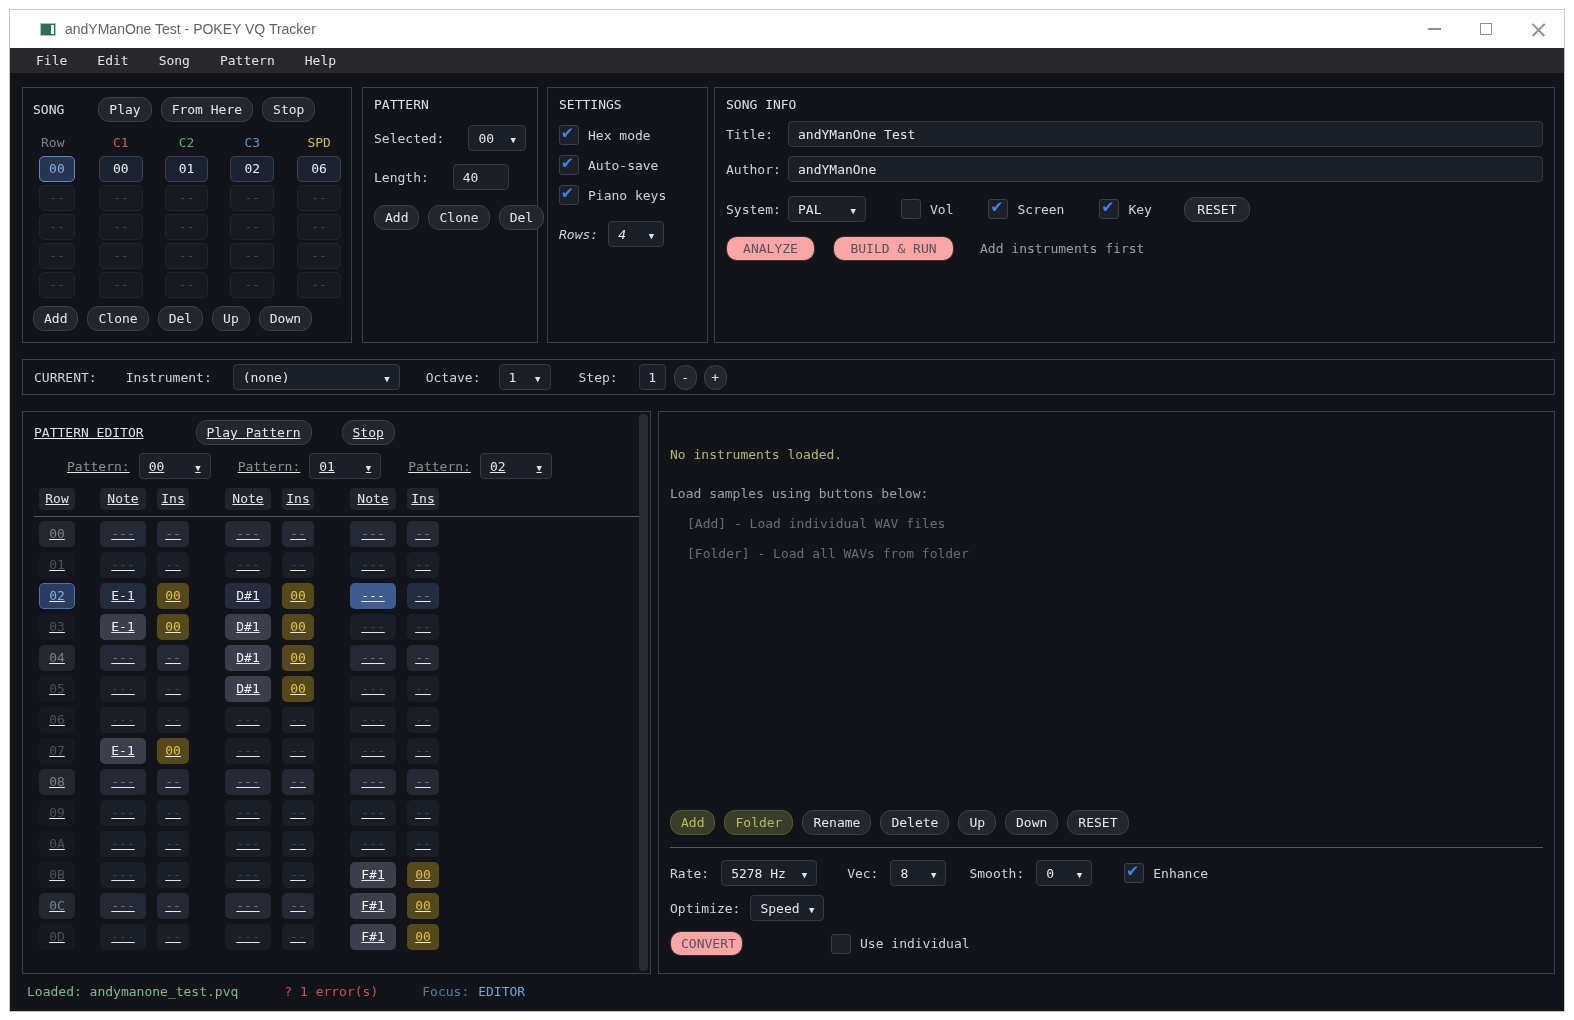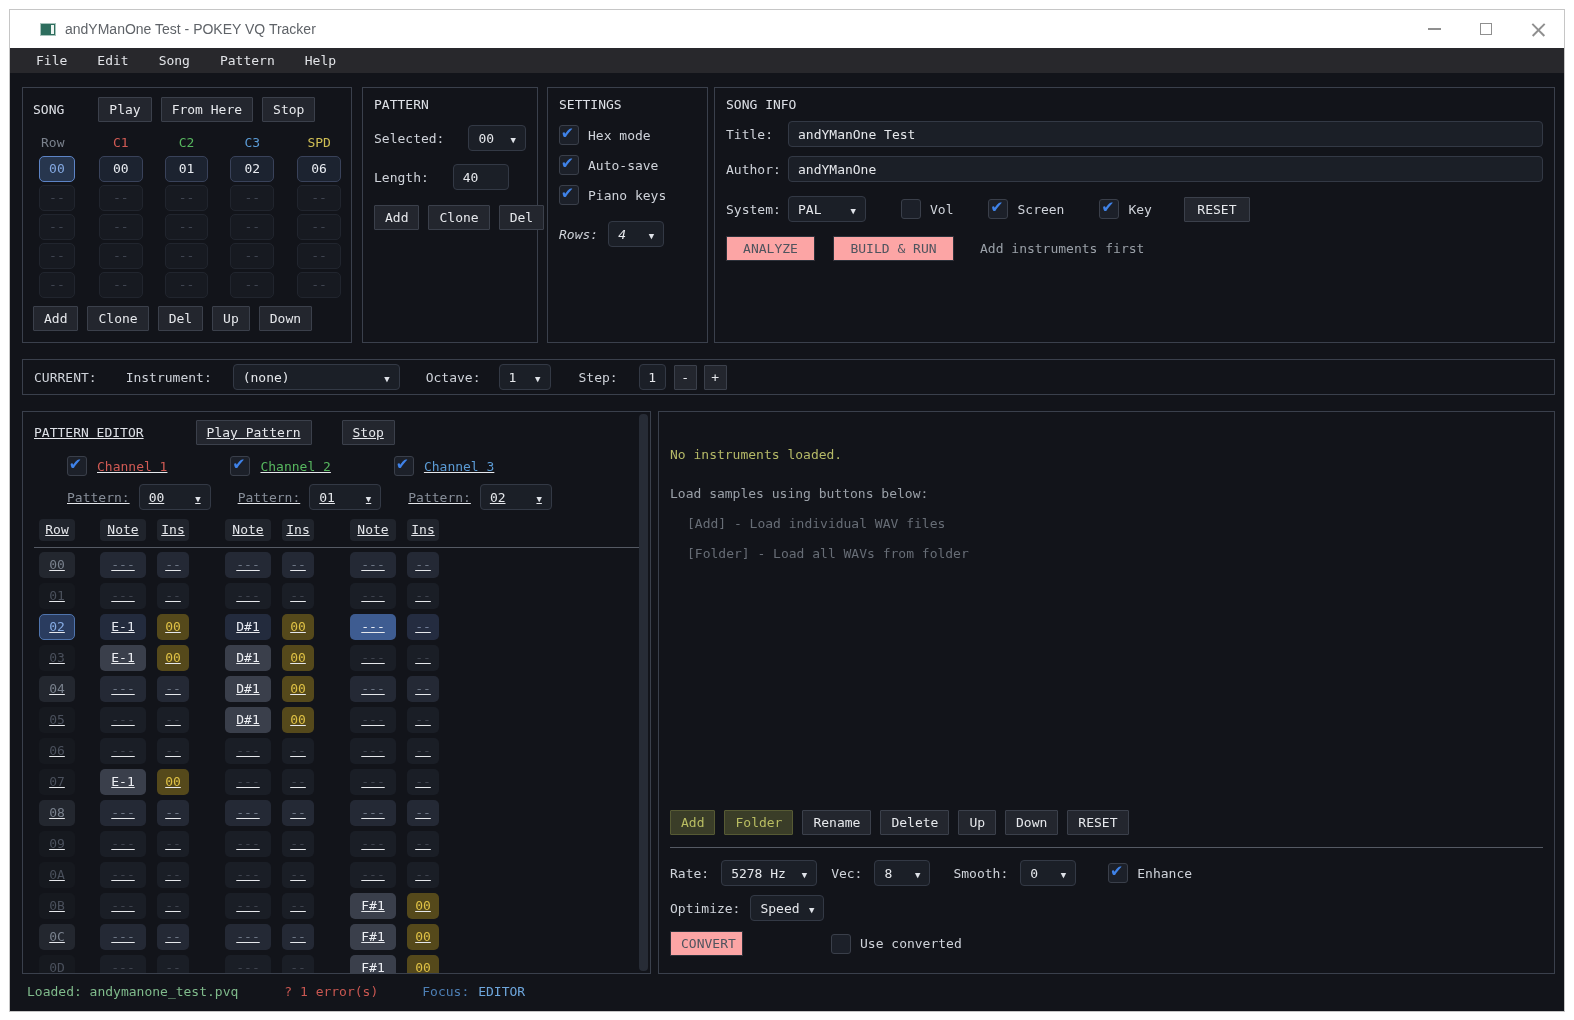--- a/index.html
+++ b/index.html
@@ -21,21 +21,21 @@
   .ico-close::after{transform:rotate(-45deg);}
 
   .menubar{height:25px;background:#28282c;display:flex;align-items:center;gap:30px;padding-left:26px;font-family:"DejaVu Sans Mono",monospace;font-size:13px;color:#e2e4e8;}
   .menu-item{cursor:default;}
 
   .content{position:relative;width:100%;height:938px;background:#12141a;font-family:"DejaVu Sans Mono",monospace;font-size:13px;color:#e6e8ec;}
 
   
   .panel{position:absolute;border:1px solid #3a404c;background:#12141a;}
   .panel-title{color:#dde0e6;font-size:13px;}
-  .btn{font-family:"DejaVu Sans Mono",monospace;font-size:13px;color:#e6e8ec;background:#23262e;border:1px solid #3b404b;border-radius:1px;padding:3px 10px;height:25px;line-height:17px;cursor:default;white-space:nowrap;}
+  .btn{font-family:"DejaVu Sans Mono",monospace;font-size:13px;color:#e6e8ec;background:#23262e;border:1px solid #3b404b;border-radius:11px;padding:3px 10px;height:25px;line-height:17px;cursor:default;white-space:nowrap;}
   .btn.disabled{color:#4f545e;background:#fca5a5;border-color:#2c313a;}
   .btn.accent{background:#3a3d28;border-color:#565a34;color:#b9bd62;}
   .dd{height:26px;background:#1b1f27;border:1px solid #333945;border-radius:4px;display:flex;align-items:center;padding:0 9px;gap:8px;color:#e6e8ec;}
   .dd .val{flex:1;}
   .arr::after{content:"▼";font-size:9px;color:#dfe2e8;}
   .inp{height:26px;background:#1b1f27;border:1px solid #333945;border-radius:4px;display:flex;align-items:center;padding:0 9px;color:#e6e8ec;}
   .cb{position:relative;width:20px;height:20px;background:#1c2029;border:1px solid #3a3f4a;border-radius:3px;flex:none;}
   .cb.checked::after{content:"✔";position:absolute;left:2px;top:-5px;font-size:18px;font-weight:bold;color:#3f82e8;}
   .lbl{color:#cfd3da;}
   .lbl-dim{color:#878e99;}
@@ -329,34 +329,20 @@
       <button class="btn" style="margin-left:8px;width:23px;padding:3px 0;">-</button>
       <button class="btn" style="margin-left:7px;width:23px;padding:3px 0;">+</button>
     </div>
 
     <div class="panel" id="pe-panel">
       <div class="pe-head">
         <span class="panel-title">PATTERN EDITOR</span>
         <button class="btn first">Play Pattern</button>
         <button class="btn">Stop</button>
       </div>
-      <div class="pe-chans">
-        <span class="chan">
-          <span class="cb checked"></span>
-          <span class="chan-label c1">Channel 1</span>
-        </span>
-        <span class="chan">
-          <span class="cb checked"></span>
-          <span class="chan-label c2">Channel 2</span>
-        </span>
-        <span class="chan">
-          <span class="cb checked"></span>
-          <span class="chan-label c3">Channel 3</span>
-        </span>
-      </div>
       <div class="pe-pats">
         <span class="pat-group">
           <span class="lbl-dim">Pattern:</span>
           <div class="dd w72">
             <span class="val">00</span>
             <span class="arr"></span>
           </div>
         </span>
         <span class="pat-group">
           <span class="lbl-dim">Pattern:</span>
@@ -528,21 +514,21 @@
         <button class="btn">Down</button>
         <button class="btn">RESET</button>
       </div>
       <div class="ins-divider"></div>
       <div class="ins-rate">
         <span class="lbl">Rate:</span>
         <div class="dd w96" style="margin-left:12px;">
           <span class="val">5278 Hz</span>
           <span class="arr"></span>
         </div>
-        <span class="lbl" style="margin-left:14px;">Vec:</span>
+        <span class="lbl" style="margin-left:30px;">Vec:</span>
         <div class="dd w56" style="margin-left:12px;">
           <span class="val">8</span>
           <span class="arr"></span>
         </div>
         <span class="lbl" style="margin-left:23px;">Smooth:</span>
         <div class="dd w56" style="margin-left:12px;">
           <span class="val">0</span>
           <span class="arr"></span>
         </div>
         <span class="cb checked" style="margin-left:32px;"></span>
@@ -551,21 +537,21 @@
       <div class="ins-opt">
         <span class="lbl">Optimize:</span>
         <div class="dd w74">
           <span class="val">Speed</span>
           <span class="arr"></span>
         </div>
       </div>
       <div class="ins-conv">
         <button class="btn disabled" style="width:73px;">CONVERT</button>
         <span class="cb" style="margin-left:88px;"></span>
-        <span class="lbl" style="margin-left:9px;">Use converted</span>
+        <span class="lbl" style="margin-left:9px;">Use individual</span>
       </div>
     </div>
 
     <div id="status-bar">
       <span class="st-loaded">Loaded: andymanone_test.pvq</span>
       <span class="st-error">? 1 error(s)</span>
       <span class="st-focus-label">Focus:</span>
       <span class="st-focus-value">EDITOR</span>
     </div>
 

